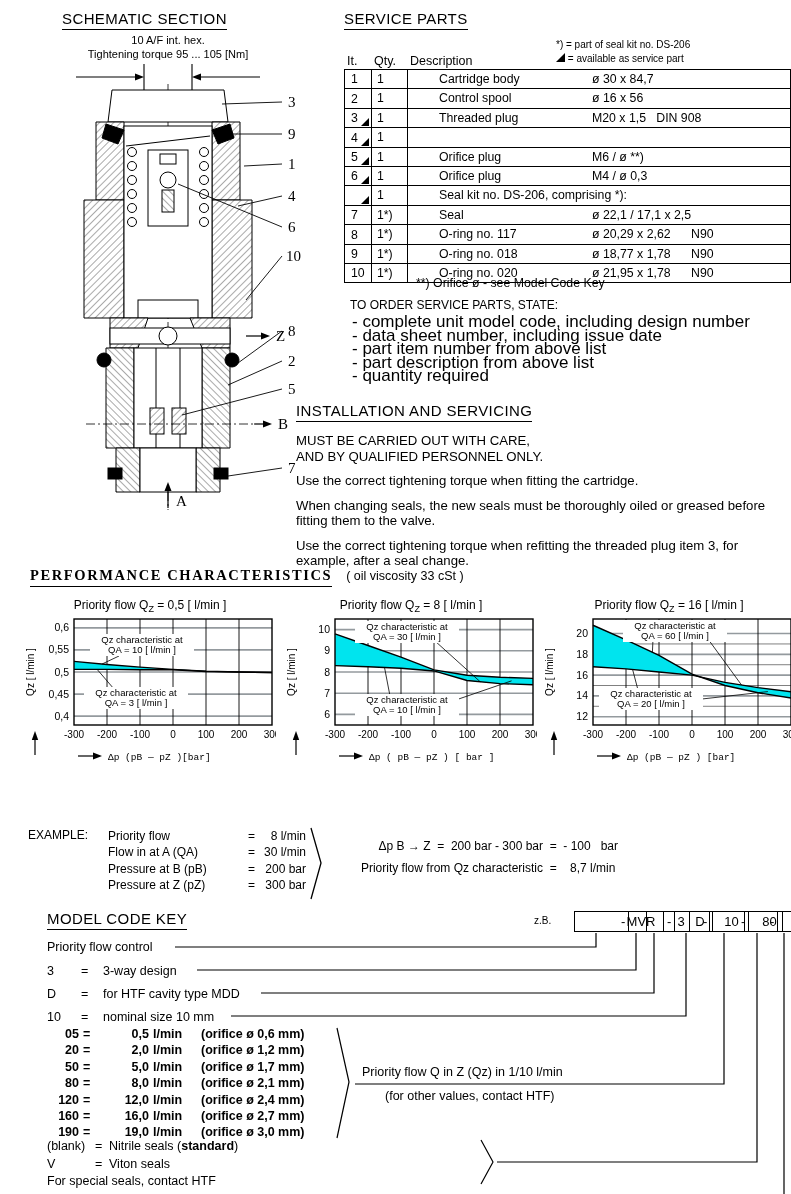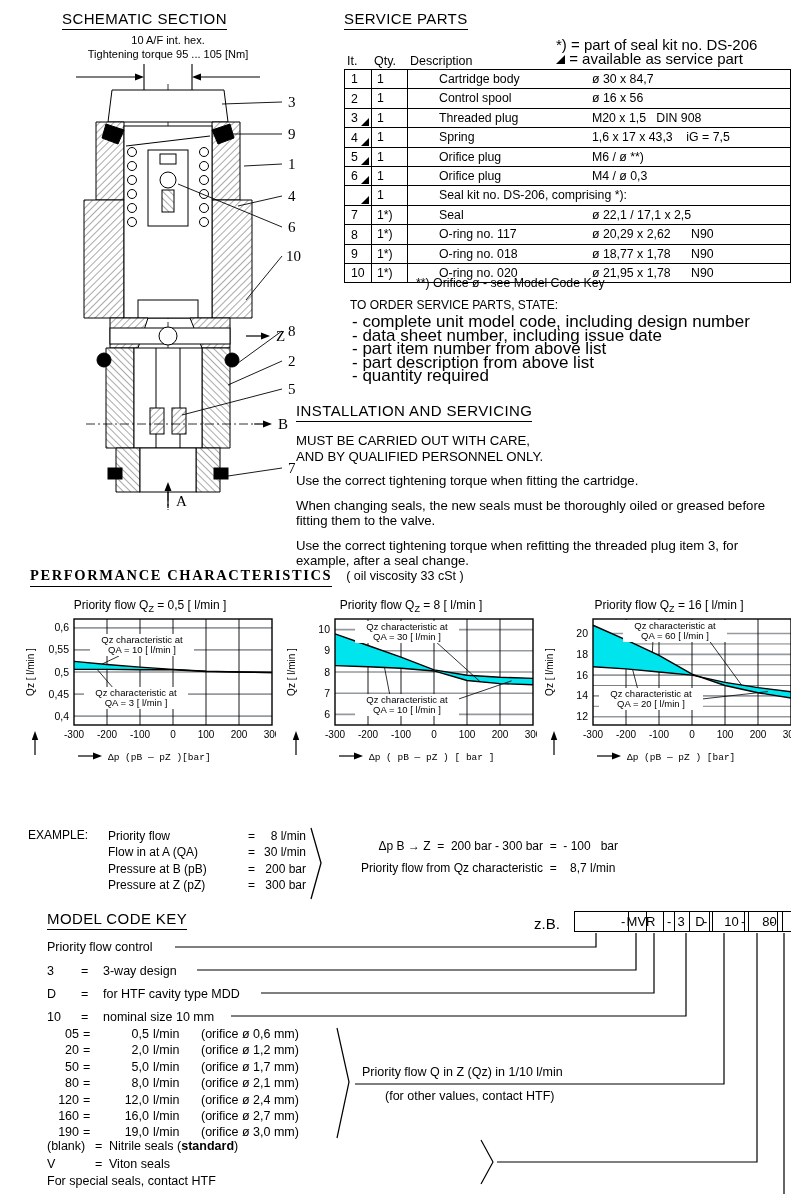--- a/index.html
+++ b/index.html
@@ -3,21 +3,21 @@
 <meta charset="utf-8">
 <style>
   html,body{margin:0;padding:0;background:#fff;}
   .page{position:relative;width:791px;height:1194px;background:#fff;color:#000;
         font-family:"Liberation Sans",sans-serif;overflow:hidden;}
   .hd{font-size:15px;letter-spacing:.4px;border-bottom:1.4px solid #000;
       display:inline-block;padding-bottom:2px;white-space:nowrap;}
   .abs{position:absolute;}
   
   .sp{position:absolute;left:344px;top:10px;width:447px;}
-  .sp-notes{position:absolute;left:212px;top:28px;font-size:15px;line-height:14px;}
+  .sp-notes{position:absolute;left:212px;top:28px;font-size:10px;line-height:14px;}
   .tri{width:0;height:0;border-bottom:9px solid #000;border-left:9px solid transparent;display:inline-block;}
   .sp-head{position:absolute;top:44px;left:0;width:447px;display:grid;
            grid-template-columns:27px 36px 1fr;font-size:12.5px;}
   .sp-head>div{padding:0 3px;}
   .sp-table{position:absolute;top:59px;left:0;width:445px;border:1.4px solid #000;font-size:12.3px;}
   .pt-row{display:grid;grid-template-columns:27px 36px 1fr;height:18.4px;line-height:18.4px;border-top:1px solid #000;}
   .pt-row:first-child{border-top:none;}
   .pt-it{border-right:1px solid #000;display:flex;align-items:flex-end;justify-content:space-between;padding:0 2px 0 6px;line-height:17px;}
   .pt-it .tri{border-bottom-width:8px;border-left-width:8px;margin-bottom:1px;}
   .pt-qty{border-right:1px solid #000;text-align:left;padding-left:5px;}
@@ -45,27 +45,27 @@
   .ex-rows{position:absolute;left:80px;top:3px;}
   .ex-row{display:grid;grid-template-columns:140px 12px 46px;height:16.3px;line-height:16.3px;}
   .ex-row .v{text-align:right;}
   .ex-right{position:absolute;left:300px;top:10px;width:458px;}
   .ex-rline{display:grid;grid-template-columns:215px auto;height:22px;line-height:22px;}
   .ex-rline .l{text-align:right;white-space:pre;}
   .ex-rline .r{white-space:pre;}
   
   .mck{position:absolute;left:0;top:908px;width:629px;height:322px;font-size:12.5px;margin-left:17px;}
   .mck .hd{position:absolute;left:30px;top:2px;}
-  .mc-zb{position:absolute;left:517px;top:7px;font-size:15px;text-align:center;}
+  .mc-zb{position:absolute;left:517px;top:7px;font-size:10px;text-align:center;}
   .mc-box{position:absolute;top:3px;height:19px;line-height:19px;border:1.3px solid #000;text-align:center;font-size:13px;padding-left:44px;}
   .mc-dash{position:absolute;top:6px;font-size:13px;}
   .mk-r1{position:absolute;left:30px;top:32px;}
   .mk-row{position:absolute;display:grid;grid-template-columns:34px 22px auto;left:30px;height:16px;line-height:16px;}
   .mk-orif{position:absolute;left:30px;top:118px;}
-  .mk-orow{display:grid;grid-template-columns:32px 22px 40px 44px auto;grid-column-gap:4px;height:16.4px;line-height:16.4px;}
+  .mk-orow{display:grid;grid-template-columns:32px 22px 40px 44px auto;grid-column-gap:4px;height:16.4px;line-height:16.4px;font-weight:bold;}
   .mk-orow .c,.mk-orow .f{text-align:right;}
   .mk-pn{position:absolute;left:345px;top:157px;}
   .mk-pn2{position:absolute;left:368px;top:181px;}
   .mk-seal{position:absolute;display:grid;grid-template-columns:48px 14px auto;left:30px;height:16px;line-height:16px;}
   .mk-note{position:absolute;left:30px;top:266px;}
   .mk-design{position:absolute;display:grid;grid-template-columns:40px 18px auto;left:30px;top:288px;height:16px;line-height:16px;}
   .mck svg.ovl{position:absolute;left:0;top:0;pointer-events:none;}
   
   .schem-h{position:absolute;left:62px;top:10px;}
   .schem{position:absolute;left:50px;top:30px;}
@@ -232,21 +232,20 @@
             </div>
             <div class="pt-qty">1</div>
             <div class="pt-desc"><span class="dt">Threaded plug</span><span>M20 x 1,5   DIN 908</span></div>
           </div>
           <div class="pt-row">
             <div class="pt-it">
               <span>4</span>
               <span class="tri"></span>
             </div>
             <div class="pt-qty">1</div>
-            <div class="pt-desc"><span class="dt">Spring</span><span>1,6 x 17 x 43,3    iG = 7,5</span></div>
           </div>
           <div class="pt-row">
             <div class="pt-it">
               <span>5</span>
               <span class="tri"></span>
             </div>
             <div class="pt-qty">1</div>
             <div class="pt-desc"><span class="dt">Orifice plug</span><span>M6 / ø **)</span></div>
           </div>
           <div class="pt-row">

